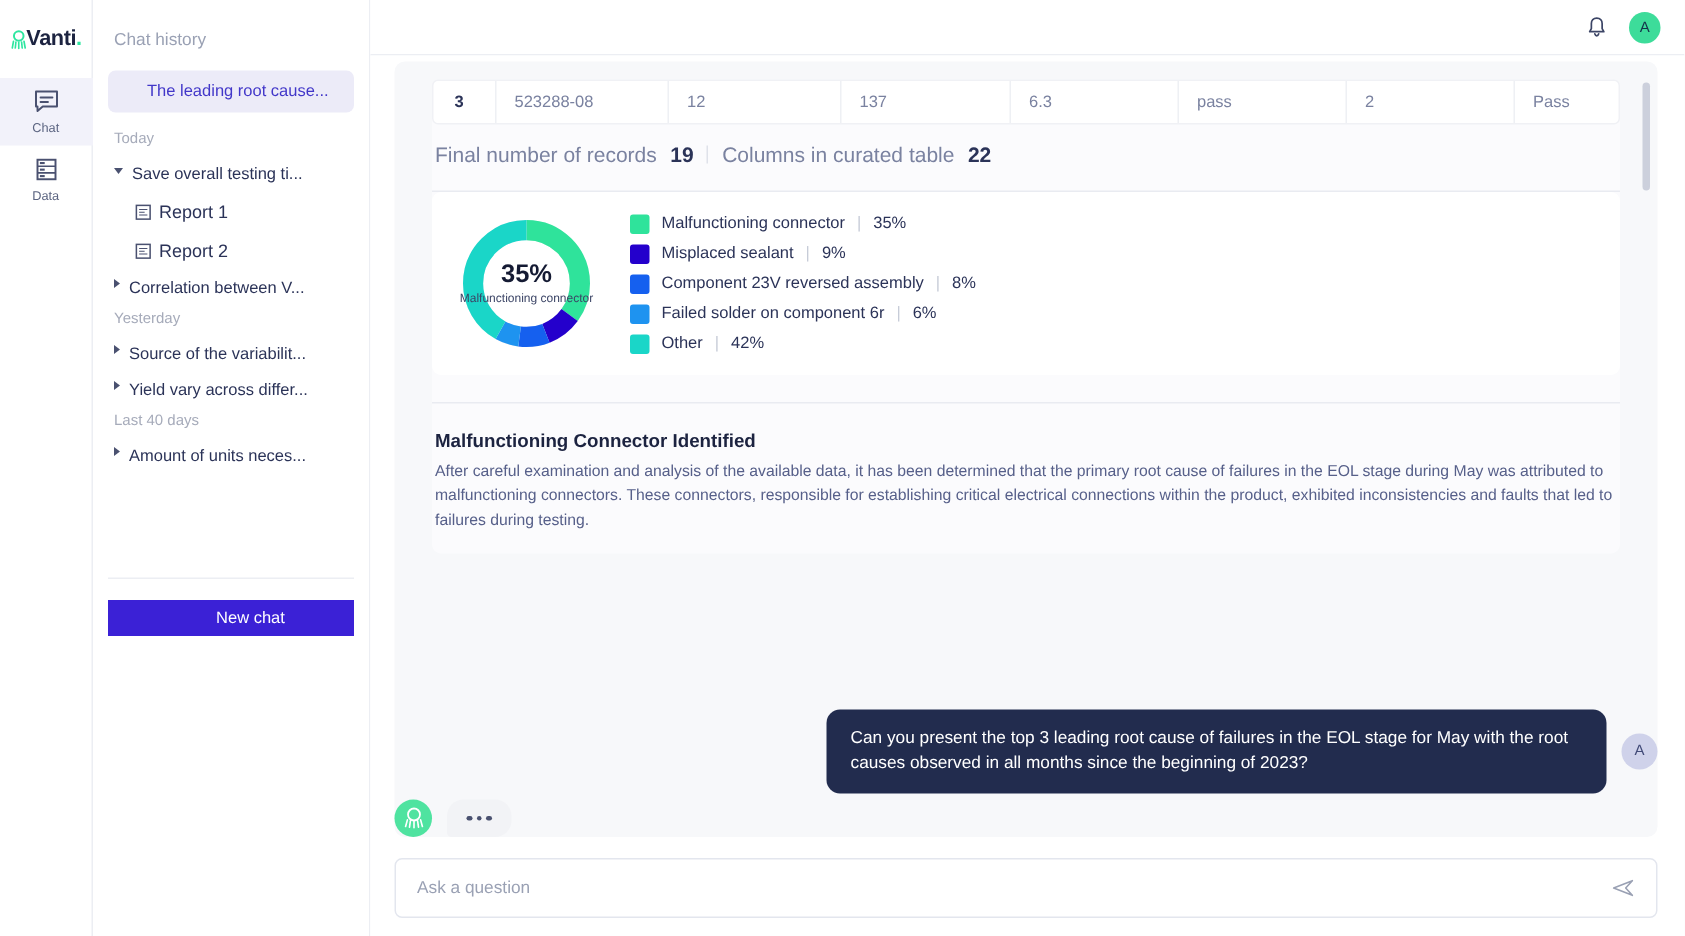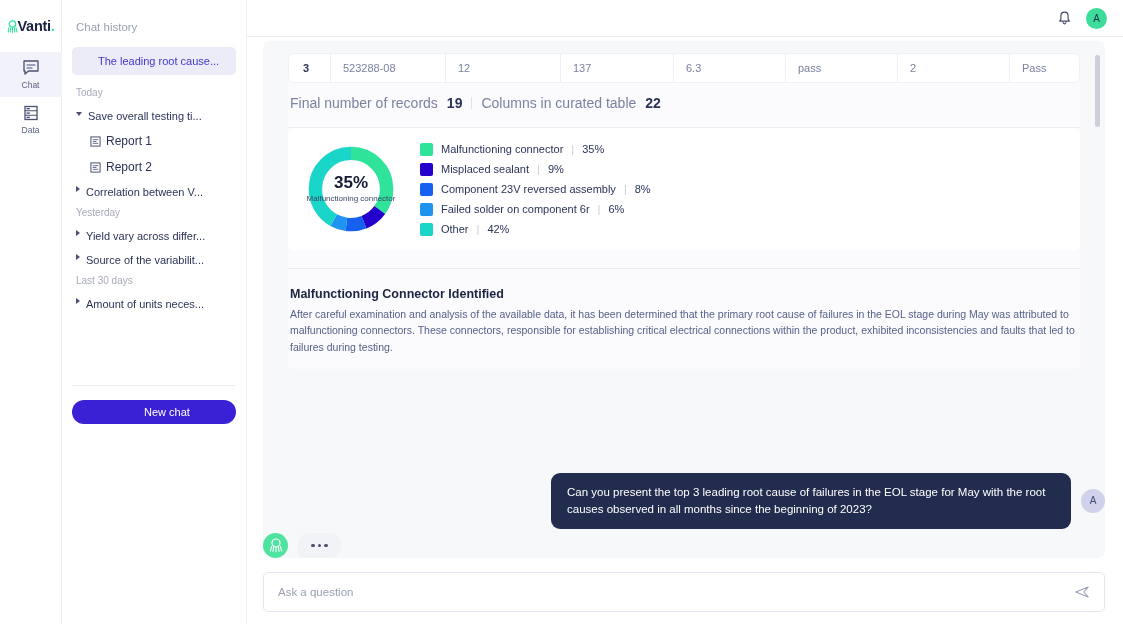--- a/index.html
+++ b/index.html
@@ -48,21 +48,21 @@
     padding: 6px 4px; cursor: pointer; white-space: nowrap; overflow: hidden;
   }
   .tri { width: 0; height: 0; flex: 0 0 auto; }
   .tri.right { border-left: 4px solid #4a5170; border-top: 3.5px solid transparent; border-bottom: 3.5px solid transparent; }
   .tri.down { border-top: 4px solid #4a5170; border-left: 3.5px solid transparent; border-right: 3.5px solid transparent; margin-top:2px;}
   .sb-sub { display: flex; align-items: center; gap: 5px; font-size: 12px; color: #2b3358; padding: 6px 4px 6px 18px; cursor: pointer; }
   .doc-ico { width: 11px; height: 11px; flex:0 0 auto; }
   .sb-divider { position:absolute; left:10px; right:10px; top:385px; height:1px; background:#eceef3; }
   .newchat {
     position: absolute; left: 10px; right: 10px; top: 400px; height: 24px;
-    background: #3b21d6; color: #fff; font-size: 11px; border: none; border-radius: 12px;
+    background: #3b21d6; color: #fff; font-size: 11px; border: none; border-radius: 0;
     cursor: pointer; font-family: "Liberation Sans", sans-serif; padding-left: 26px;
   }
 
   
   .main { flex: 1 1 auto; height: 624px; display: flex; flex-direction: column; background: #ffffff; position: relative; }
   .topbar {
     height: 37px; border-bottom: 1px solid #eceef3; display: flex; align-items: center;
     justify-content: flex-end; gap: 13px; padding-right: 16px; background:#fff;
   }
   .bell { width: 17px; height: 17px; cursor: pointer; }
@@ -214,28 +214,28 @@
         <span>Report 2</span>
       </div>
       <div class="sb-item">
         <span class="tri right"></span>
         <span>Correlation between V...</span>
       </div>
 
       <div class="sb-group">Yesterday</div>
       <div class="sb-item">
         <span class="tri right"></span>
+        <span>Source of the variabilit...</span>
+      </div>
+      <div class="sb-item">
+        <span class="tri right"></span>
         <span>Yield vary across differ...</span>
       </div>
-      <div class="sb-item">
-        <span class="tri right"></span>
-        <span>Source of the variabilit...</span>
-      </div>
-
-      <div class="sb-group">Last 30 days</div>
+
+      <div class="sb-group">Last 40 days</div>
       <div class="sb-item">
         <span class="tri right"></span>
         <span>Amount of units neces...</span>
       </div>
     </div>
     <div class="sb-divider"></div>
     <button class="newchat">New chat</button>
   </div>
 
   <div class="main">

